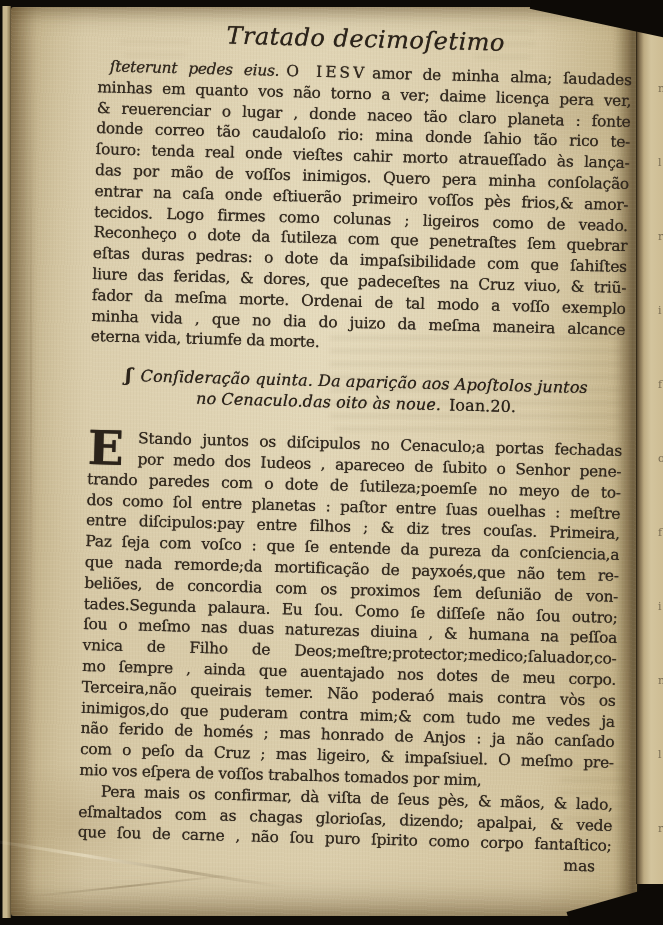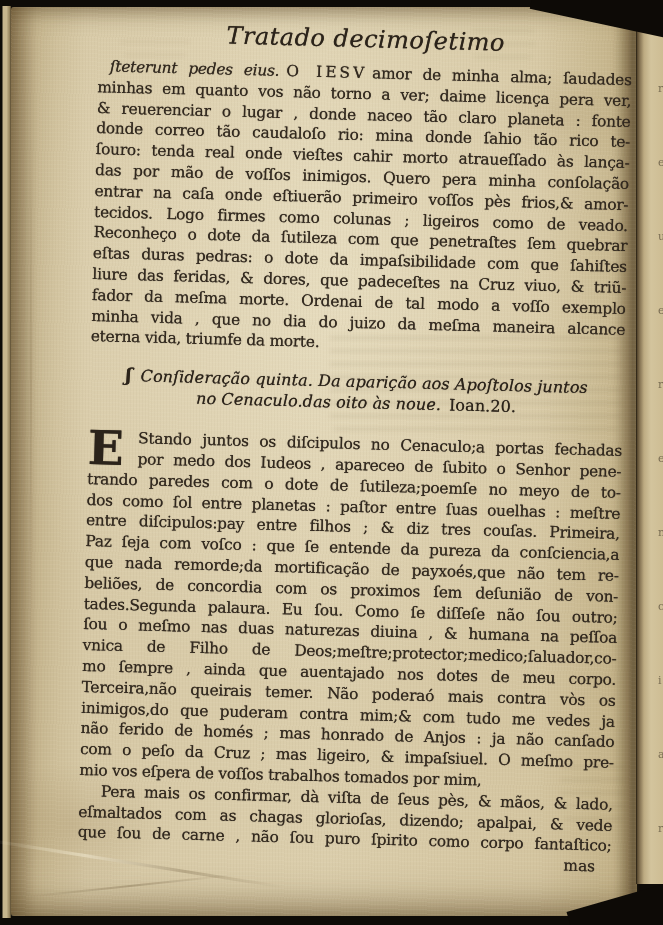--- a/index.html
+++ b/index.html
@@ -87,21 +87,21 @@
 
   <div class="ghost g1"></div>
   <div class="ghost g2"></div>
   <div class="ghost g3"></div>
   <div class="ghost g4"></div>
   <div class="crease c1"></div>
   <div class="crease c2"></div>
   <div class="crease c3"></div>
 
   <div class="next-page">
-    <div class="edge-frag">reuerenciar</div>
+    <div class="edge-frag">nlrifofinlr</div>
   </div>
 
   <div class="corner-tr"></div>
   <div class="corner-br"></div>
 
   <div class="text-block">
 
     <div class="title">Tratado decimoſetimo</div>
 
     <div class="para">

